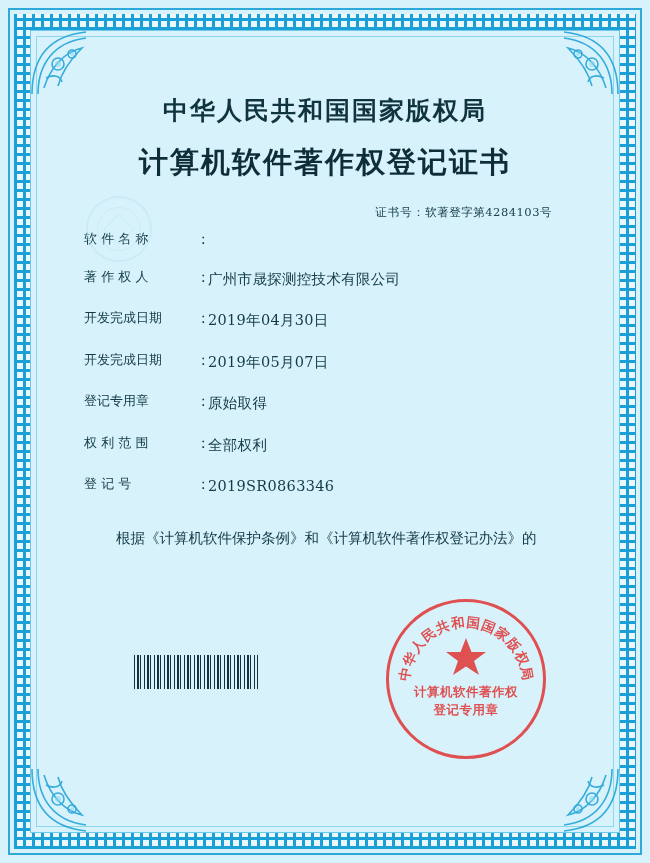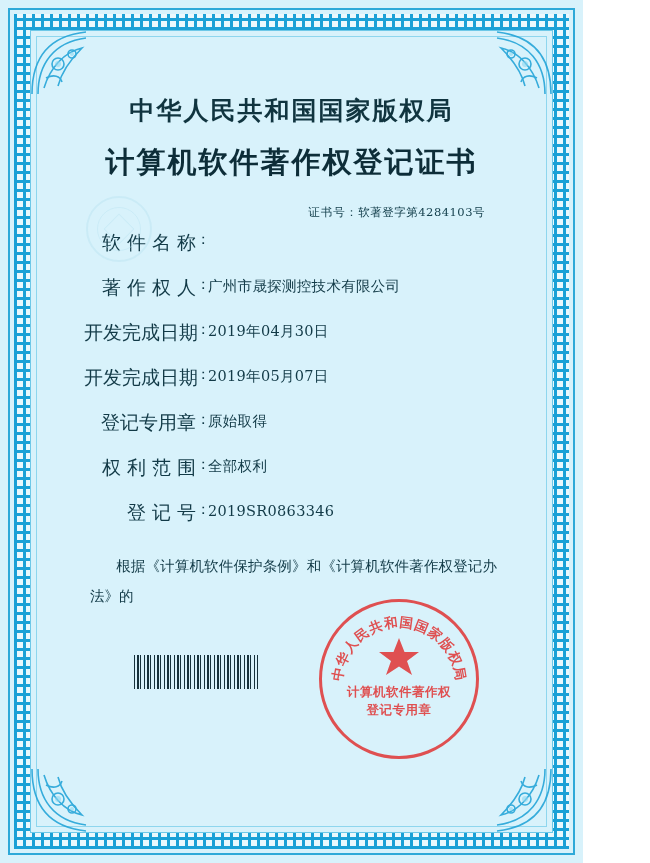--- a/index.html
+++ b/index.html
@@ -5,21 +5,21 @@
   html, body {
     margin: 0;
     padding: 0;
     background: #ffffff;
   }
   body {
     font-family: "Liberation Sans", sans-serif;
   }
   .page {
     position: relative;
-    width: 583px;
+    width: 650px;
     height: 863px;
     overflow: hidden;
     background: #d8f2fb;
   }
 
   
   .border-outer {
     position: absolute;
     left: 8px; top: 8px; right: 8px; bottom: 8px;
     border: 2px solid #2fa9d8;
@@ -144,24 +144,23 @@
   .field-row {
     display: flex;
     align-items: flex-start;
     margin-bottom: 19px;
     font-family: "DejaVu Serif", "Liberation Serif", serif;
     color: #123a47;
   }
   .field-label {
     width: 112px;
     flex: 0 0 112px;
-    font-size: 19px;
+    font-size: 13px;
     letter-spacing: 0px;
     white-space: pre;
-    text-align: right;
   }
   .field-colon {
     width: 12px;
     flex: 0 0 12px;
     font-size: 14.5px;
   }
   .field-value {
     font-size: 14.5px;
     line-height: 1.55;
     letter-spacing: .3px;

